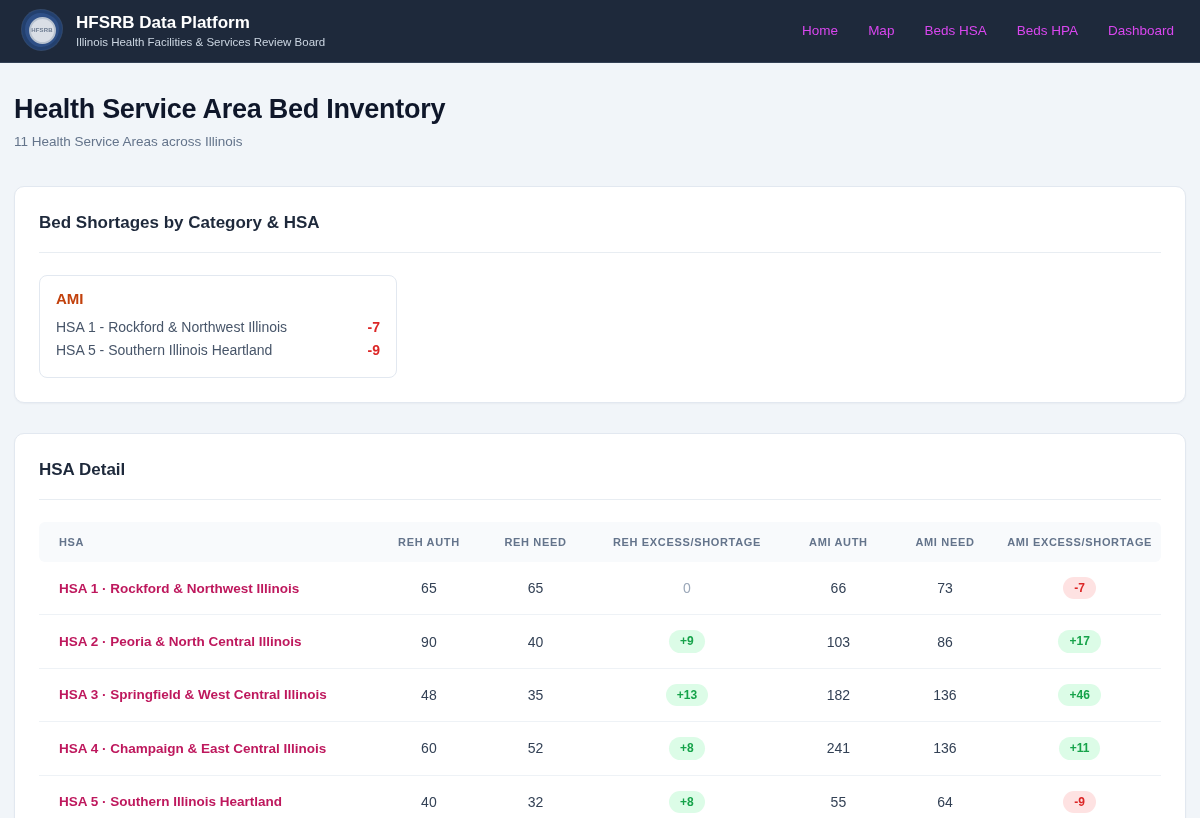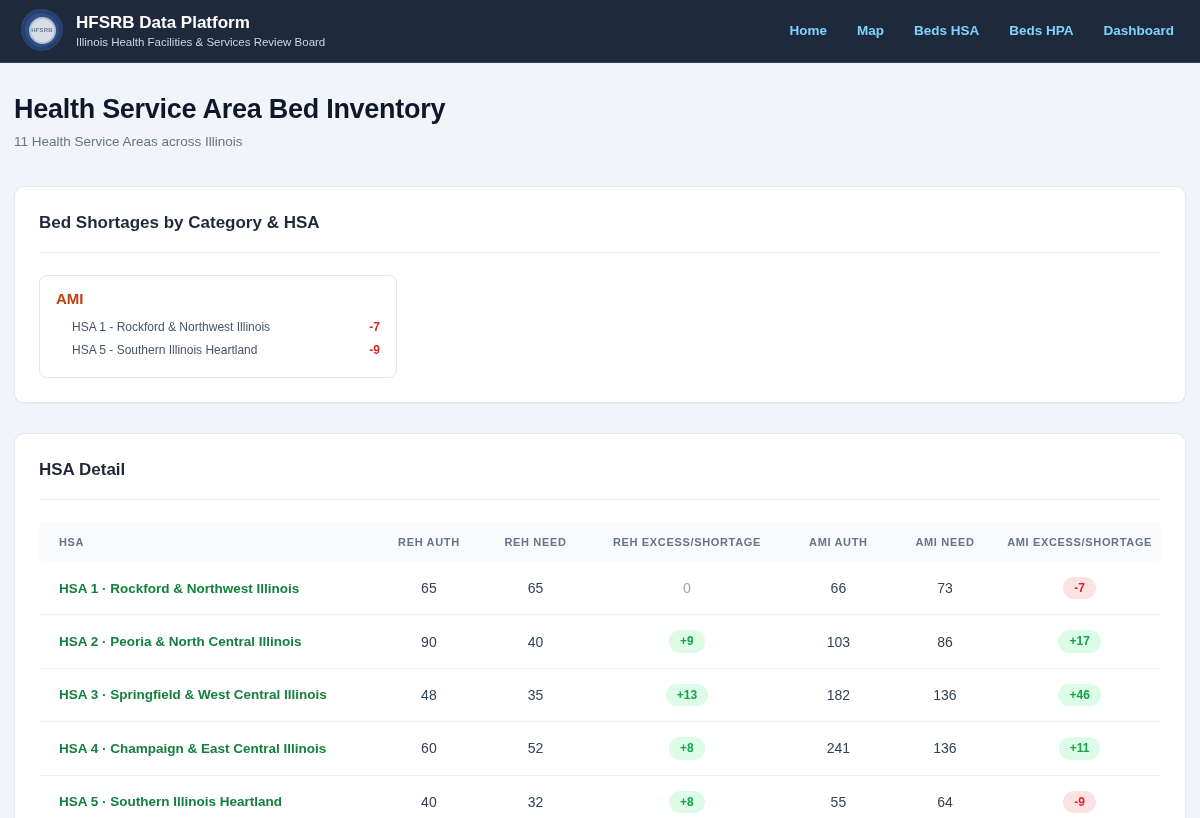--- a/index.html
+++ b/index.html
@@ -35,21 +35,21 @@
     border-radius: 50%;
     border: 2px solid #b8c2cf;
     display: flex; align-items: center; justify-content: center;
     font-size: 6px; font-weight: bold; color: #6b7a90;
     letter-spacing: .02em;
   }
   .brand-title { color: #ffffff; font-size: 17px; font-weight: bold; line-height: 1.25; }
   .brand-sub   { color: #cbd5e1; font-size: 11.5px; margin-top: 2px; }
   .main-nav { display: flex; align-items: center; gap: 30px; }
   .nav-link {
-    color: #7dd3fc; font-size: 13.5px; font-weight: 700;
+    color: #d946ef; font-size: 13.5px; font-weight: 400;
     text-decoration: none; cursor: pointer;
   }
 
   
   .page { padding: 0 14px; }
   .page-title {
     margin-top: 31px;
     font-size: 27px; font-weight: bold; color: #0f172a;
     letter-spacing: -0.01em;
   }
@@ -72,21 +72,21 @@
   .mini-card {
     width: 358px;
     border: 1px solid #e2e8f0;
     border-radius: 8px;
     padding: 14px 16px 15px 16px;
     background: #ffffff;
   }
   .mini-title { font-size: 15px; font-weight: bold; color: #c2410c; margin-bottom: 9px; }
   .mini-row {
     display: flex; align-items: center; justify-content: space-between;
-    font-size: 12px; color: #475569; line-height: 23px; margin-left: 16px;
+    font-size: 14px; color: #475569; line-height: 23px;
   }
   .mini-val { color: #dc2626; font-weight: 600; }
 
   
   table { width: 100%; border-collapse: collapse; table-layout: fixed; }
   col.c-hsa { width: 30%; }
   col.c-num { width: 9.5%; }
   col.c-res { width: 17.5%; }
   col.c-aes { width: 14.5%; }
   thead th {
@@ -102,21 +102,21 @@
   tbody td {
     padding: 15px 8px;
     text-align: center;
     font-size: 14px;
     color: #334155;
     border-bottom: 1px solid #eef2f6;
     height: 52px;
   }
   tbody td.hsa-cell {
     text-align: left; padding-left: 20px;
-    font-size: 13.5px; font-weight: 600; color: #15803d;
+    font-size: 13.5px; font-weight: 600; color: #be185d;
   }
   .zero-val { color: #9aa7b8; }
   .badge {
     display: inline-block;
     padding: 4px 11px;
     border-radius: 999px;
     font-size: 12px; font-weight: 700;
     line-height: 1.2;
   }
   .badge-pos { background: #dcfce7; color: #16a34a; }

